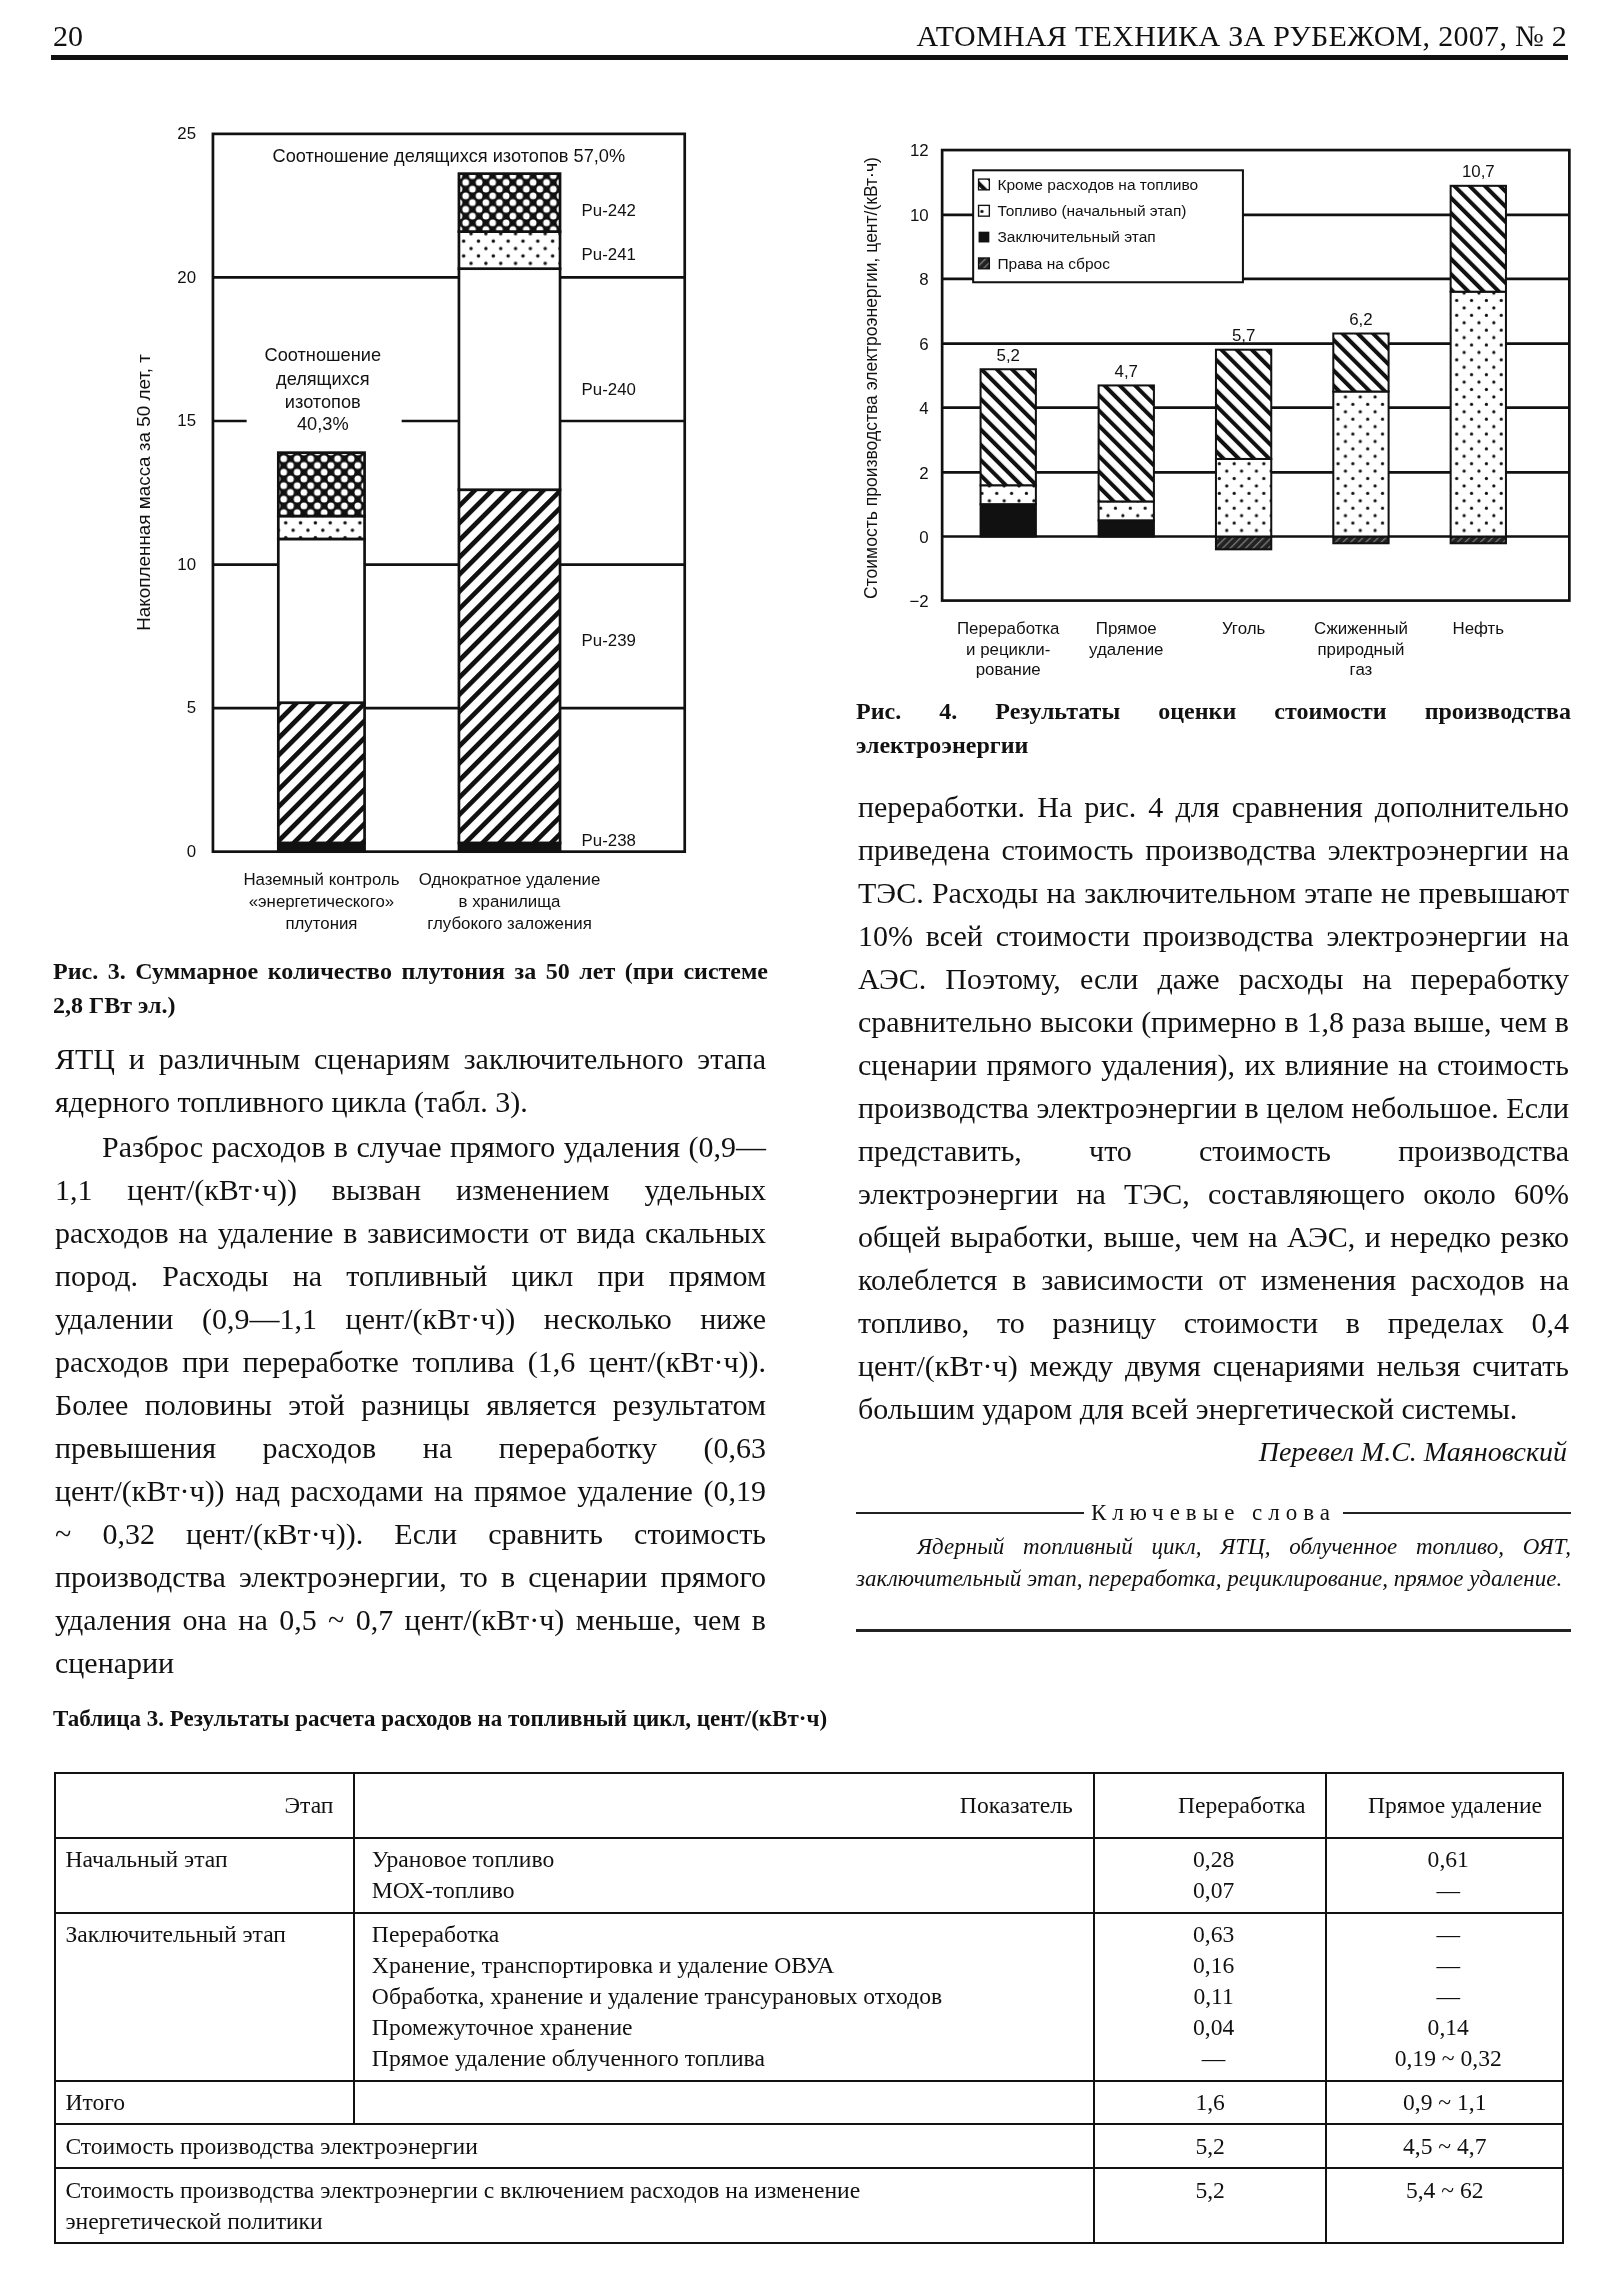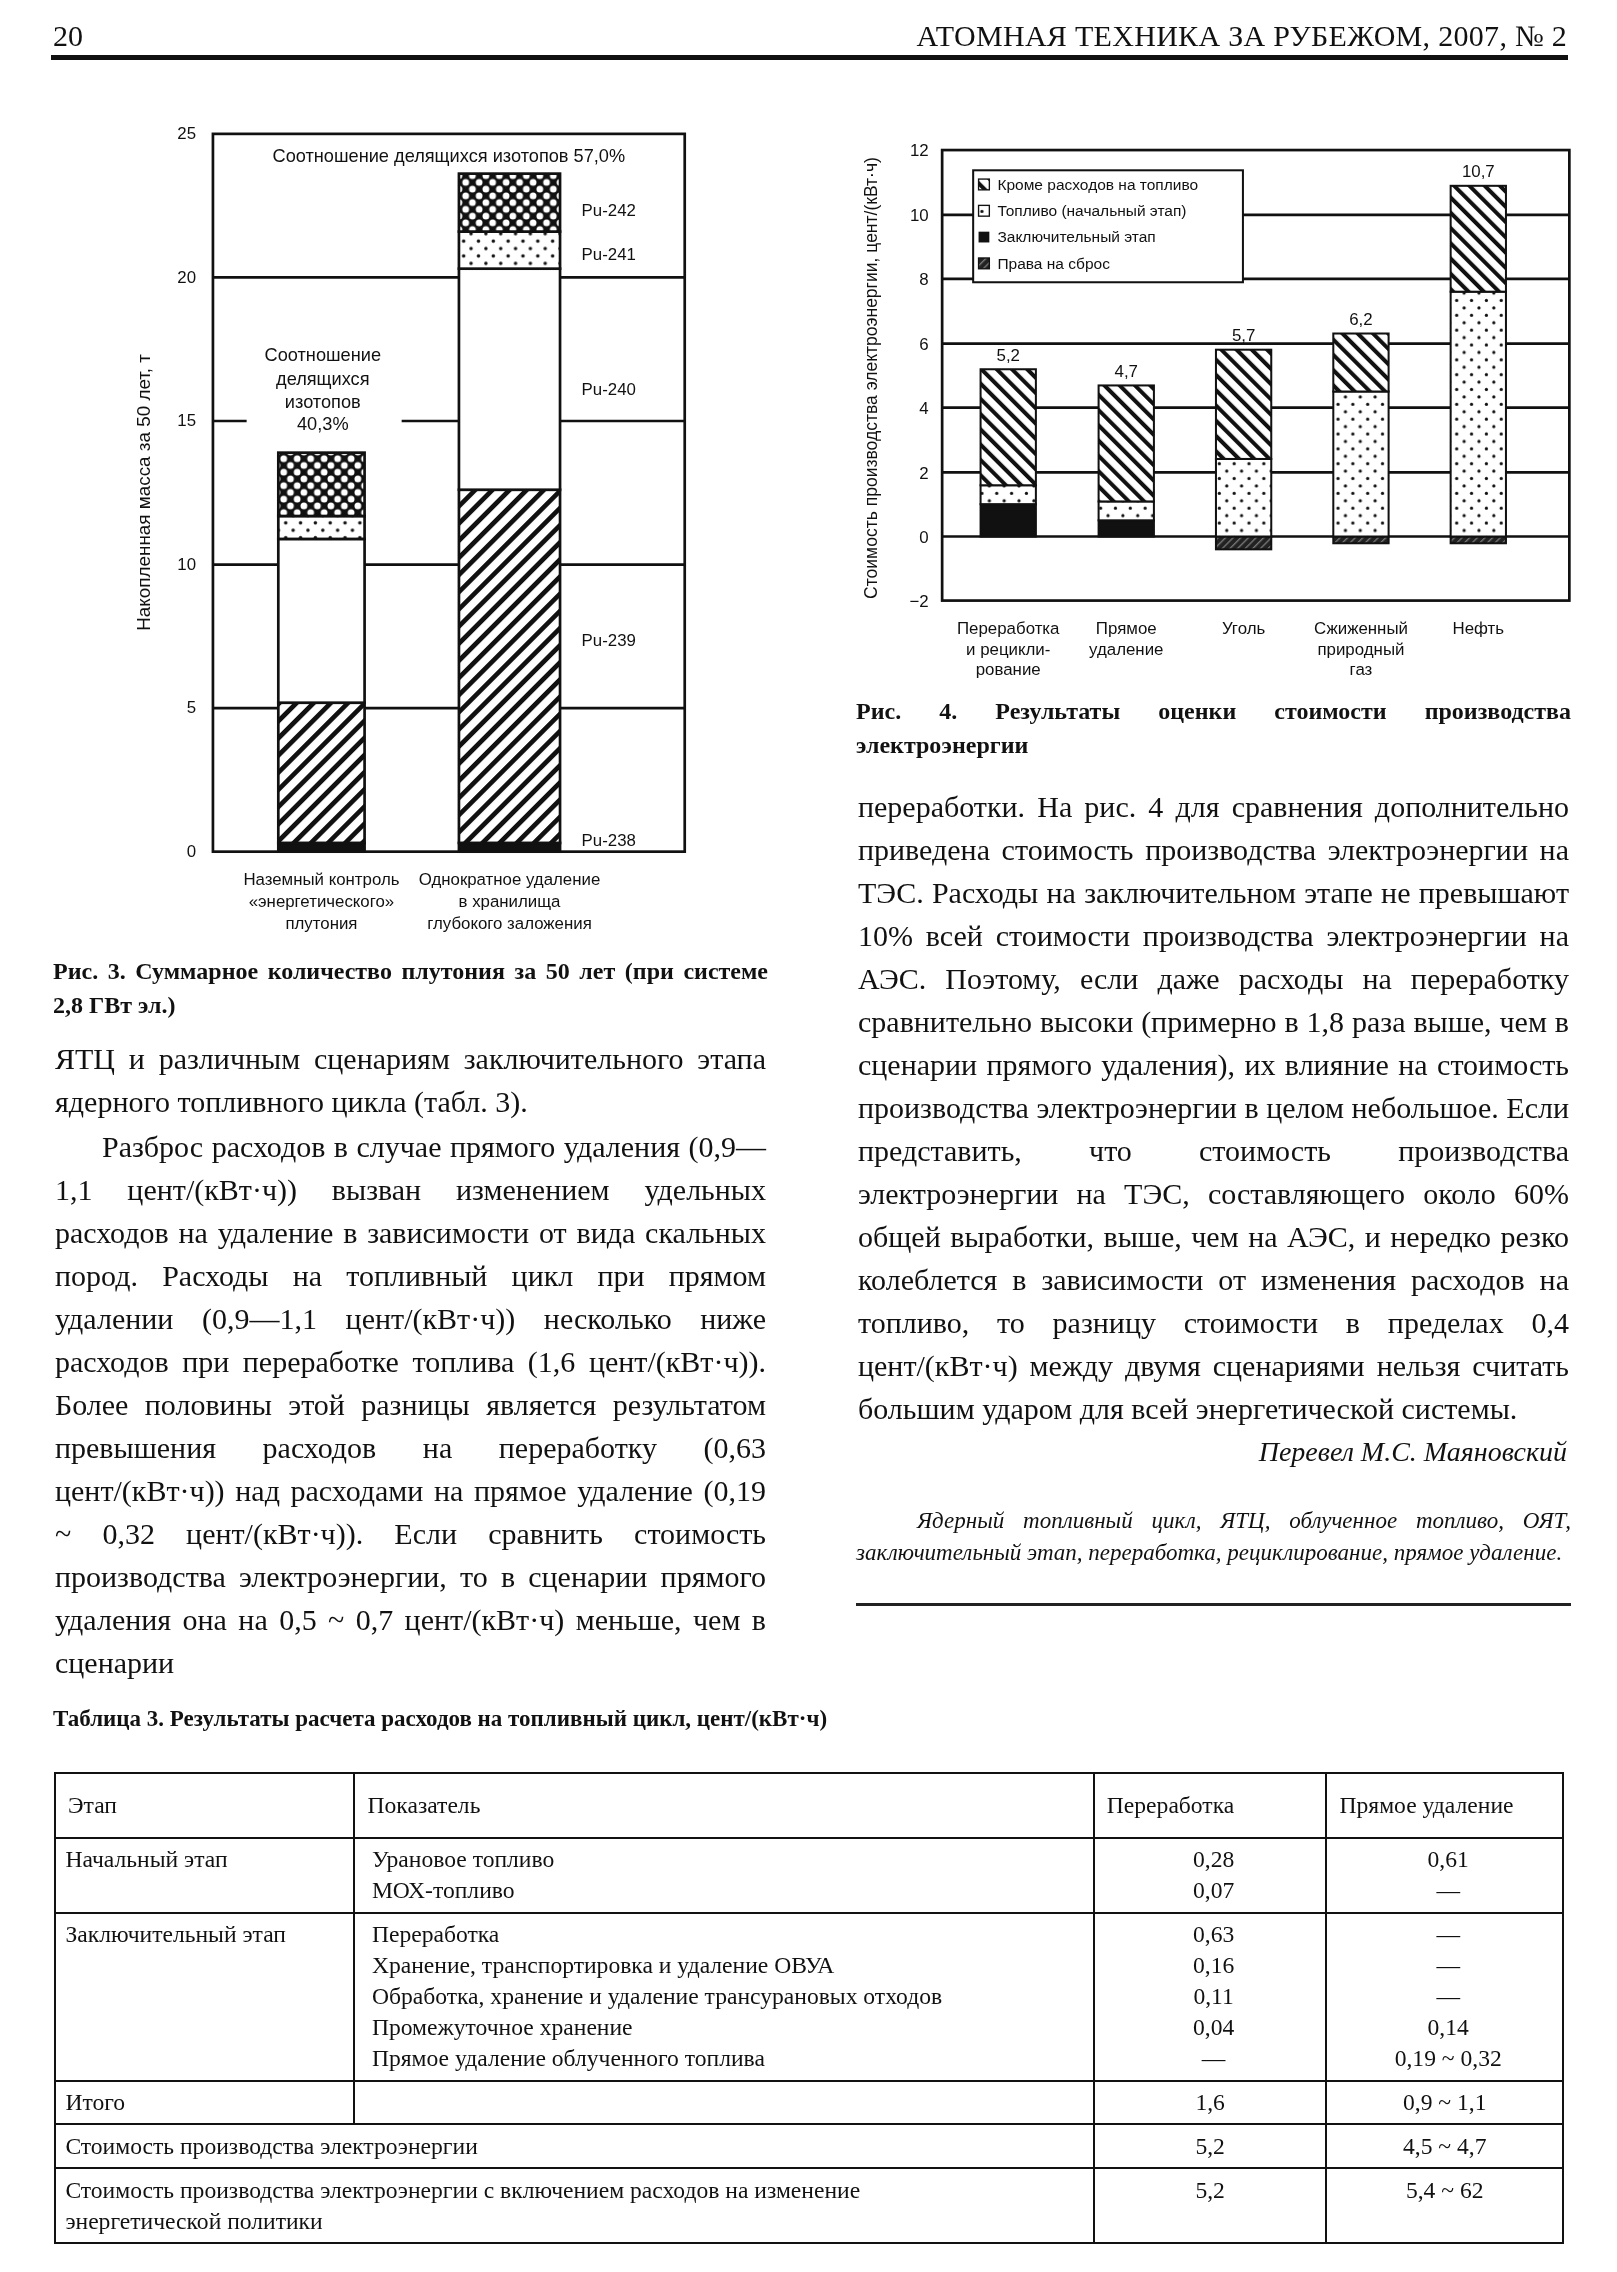--- a/index.html
+++ b/index.html
@@ -32,21 +32,21 @@
 
   
   #table-caption { left: 53px; top: 1706px; font-weight: bold; font-size: 23px; }
   #results-table {
     left: 54px; top: 1772px; width: 1510px; border-collapse: collapse;
     font-size: 23.6px; line-height: 31px;
   }
   #results-table td, #results-table th {
     border: 2px solid #111; padding: 5.4px 9.4px; vertical-align: top; font-weight: normal;
   }
-  #results-table th { text-align: left; vertical-align: middle; height: 63px; padding: 0 12px; }
+  #results-table th { text-align: right; vertical-align: middle; height: 63px; padding: 0 20px; }
   #results-table .num { text-align: center; }
   #results-table .stack div { white-space: nowrap; margin-left: 7px; }
 </style>
 </head>
 <body>
 
 <div class="abs" id="page-number">20</div>
 <div class="abs" id="journal-title">АТОМНАЯ ТЕХНИКА ЗА РУБЕЖОМ, 2007, № 2</div>
 <div class="abs" id="header-rule"></div>
 
@@ -236,20 +236,25 @@
   <p class="indent">Разброс расходов в случае прямого удаления (0,9—1,1 цент/(кВт·ч)) вызван изменением удельных расходов на удаление в зависимости от вида скальных пород. Расходы на топливный цикл при прямом удалении (0,9—1,1 цент/(кВт·ч)) несколько ниже расходов при переработке топлива (1,6 цент/(кВт·ч)). Более половины этой разницы является результатом превышения расходов на переработку (0,63 цент/(кВт·ч)) над расходами на прямое удаление (0,19 ~ 0,32 цент/(кВт·ч)). Если сравнить стоимость производства электроэнергии, то в сценарии прямого удаления она на 0,5 ~ 0,7 цент/(кВт·ч) меньше, чем в сценарии</p>
 </div>
 
 <div class="abs col-text" style="left:856px; top:783px; width:715px;">
   <p>переработки. На рис. 4 для сравнения дополнительно приведена стоимость производства электроэнергии на ТЭС. Расходы на заключительном этапе не превышают 10% всей стоимости производства электроэнергии на АЭС. Поэтому, если даже расходы на переработку сравнительно высоки (примерно в 1,8 раза выше, чем в сценарии прямого удаления), их влияние на стоимость производства электроэнергии в целом небольшое. Если представить, что стоимость производства электроэнергии на ТЭС, составляющего около 60% общей выработки, выше, чем на АЭС, и нередко резко колеблется в зависимости от изменения расходов на топливо, то разницу стоимости в пределах 0,4 цент/(кВт·ч) между двумя сценариями нельзя считать большим ударом для всей энергетической системы.</p>
 </div>
 
 <div class="abs serif" style="right:51px; top:1436px; font-size:28px; font-style:italic;">Перевел М.С. Маяновский</div>
 
 <div class="abs serif" style="left:856px; top:1500px; width:715px;">
+  <div id="keywords-title-row">
+    <span class="line"></span>
+    <span>Ключевые слова</span>
+    <span class="line"></span>
+  </div>
   <div id="keywords-text" style="margin-top:5.4px;font-style:italic;">Ядерный топливный цикл, ЯТЦ, облученное топливо, ОЯТ, заключительный этап, переработка, рециклирование, прямое удаление.</div>
   <div style="margin-top:34px; height:2.7px; background:#222;"></div>
 </div>
 
 <div class="abs serif" id="table-caption">Таблица 3. Результаты расчета расходов на топливный цикл, цент/(кВт·ч)</div>
 
 <table class="abs serif" id="results-table">
   <colgroup>
     <col style="width:300px">
       <col style="width:740px">

